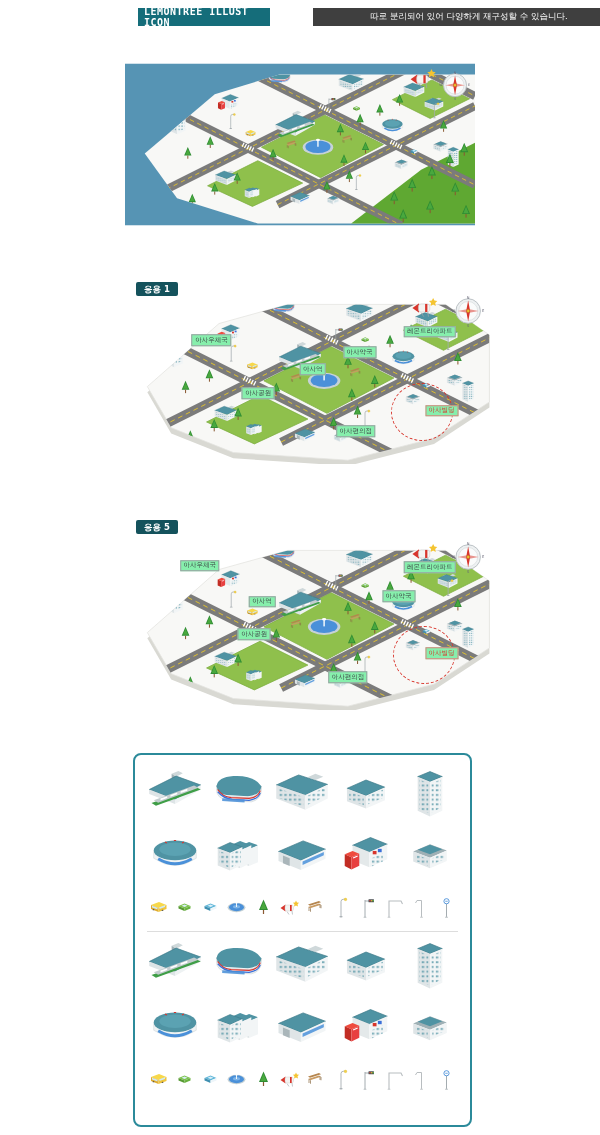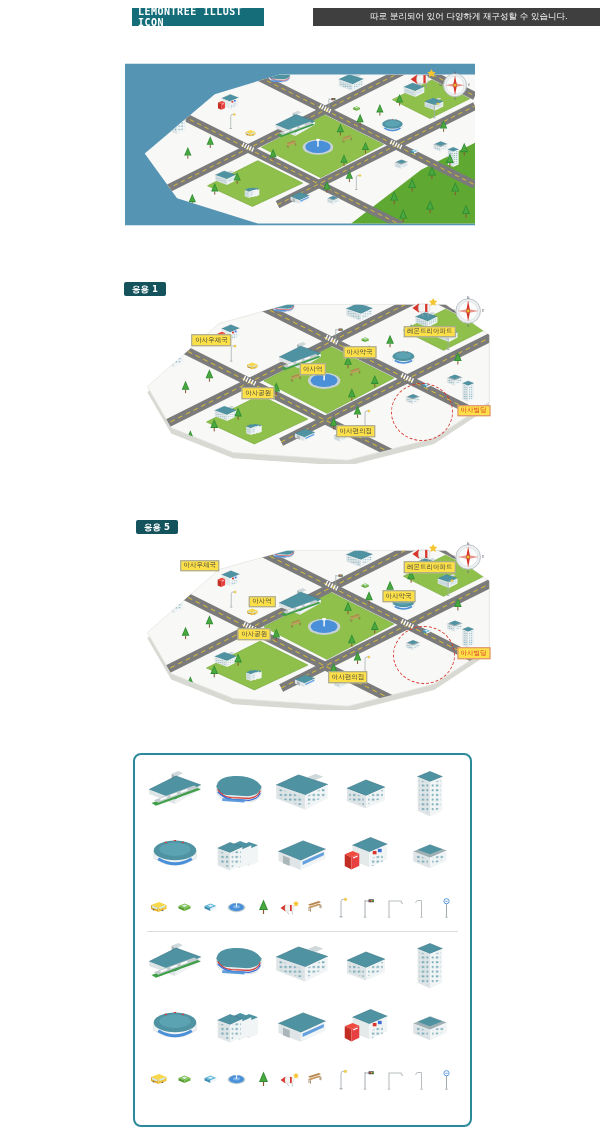--- a/index.html
+++ b/index.html
@@ -1,40 +1,40 @@
 <!DOCTYPE html>
 <html><head>
 <meta charset="utf-8">
 <style>
   html,body{margin:0;padding:0;background:#fff;font-family:"DejaVu Sans",sans-serif;}
   .page{position:relative;width:600px;height:1135px;background:#fff;overflow:hidden;}
 
   
-  .hdr-title{position:absolute;left:132px;top:8px;width:132px;height:18px;background:#156d7a;
+  .hdr-title{position:absolute;left:138px;top:8px;width:132px;height:18px;background:#156d7a;
     color:#fff;font-family:"DejaVu Sans Mono",monospace;font-weight:bold;font-size:10px;
     letter-spacing:.5px;display:flex;align-items:center;padding-left:6px;box-sizing:border-box;}
   .hdr-sub{position:absolute;left:313px;top:8px;width:312px;height:18px;background:#3f3f3f;
     color:#fff;font-size:8.5px;display:flex;align-items:center;justify-content:center;box-sizing:border-box;}
 
   
   .map{position:absolute;}
   .map svg{width:100%;height:100%;display:block;}
   .map1{left:125px;top:57px;width:350px;height:175px;}
   .map2{left:110px;top:292px;width:390px;height:172px;}
   .map3{left:110px;top:538px;width:390px;height:172px;}
 
   .badge{position:absolute;background:#14525c;color:#fff;font-size:8.5px;font-weight:bold;
     padding:2px 8px;border-radius:2px;line-height:1.2;}
-  .b1{left:124px;top:282px;}
+  .b1{left:136px;top:282px;}
   .b2{left:136px;top:520px;}
 
   .labels{position:absolute;inset:0;}
-  .map-label{position:absolute;transform:translate(-50%,-50%);background:#fde047;border:1px solid #9aa0a3;
+  .map-label{position:absolute;transform:translate(-50%,-50%);background:#86efac;border:1px solid #9aa0a3;
     color:#3c4043;font-size:6.5px;line-height:1;padding:1.5px 2.5px;white-space:nowrap;z-index:3;}
-  .map-label.red{color:#d8352c;border-color:#d8857e;margin-left:32px;}
+  .map-label.red{color:#d8352c;border-color:#d8857e;}
   .red-circle{position:absolute;border:1px dashed #d8352c;border-radius:50%;width:60px;height:56px;z-index:2;}
   .rc2{left:72%;top:53%;}
   .rc3{left:72.5%;top:51%;}
 
   
   .icon-box{position:absolute;left:133px;top:753px;width:339px;height:374px;border:2px solid #2b8a9a;
     border-radius:8px;box-sizing:border-box;padding:14px 8px 6px;}
   .icon-set{display:flex;flex-direction:column;gap:12px;}
   .icon-row{display:flex;justify-content:space-around;align-items:flex-end;}
   .row-big .icon-cell svg{width:56px;height:50px;}

